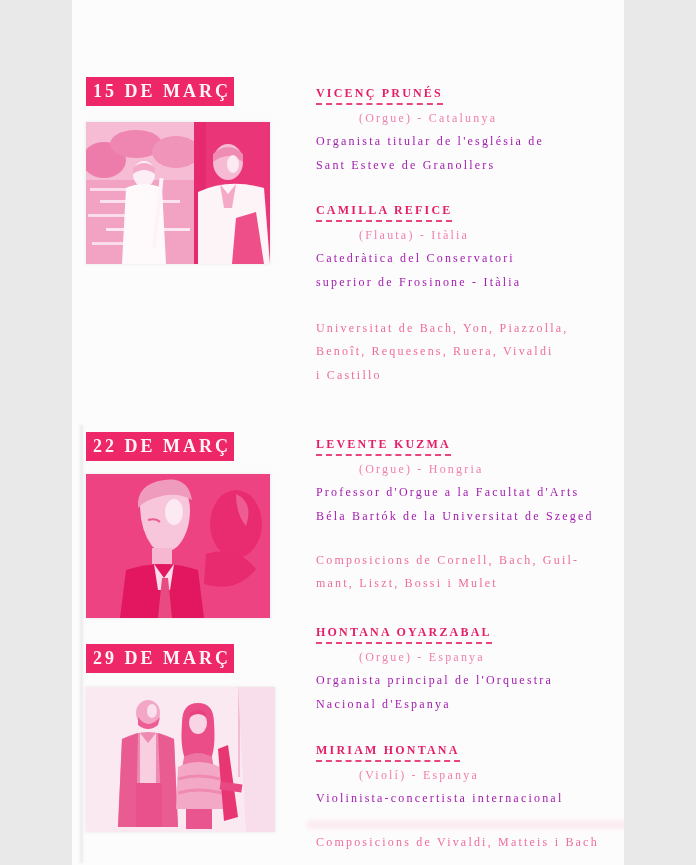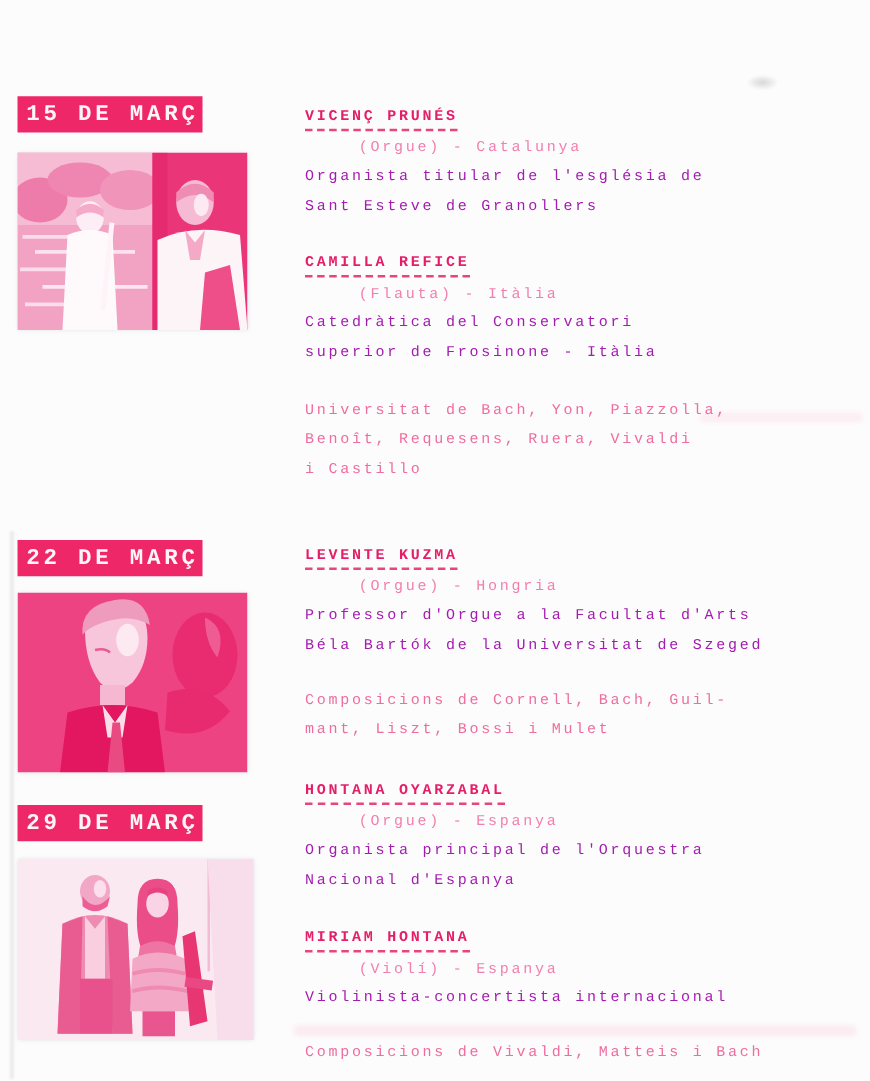--- a/index.html
+++ b/index.html
@@ -1,19 +1,19 @@
 <!DOCTYPE html>
 <html><head>
 <meta charset="utf-8">
 <style>
   html,body { margin:0; padding:0; background:#e9e9e9; }
   .page {
-    position:relative; width:696px; height:865px; margin:0 auto;
+    position:relative; width:552px; height:865px; margin:0 auto;
     background:#fdfcfc; overflow:hidden;
-    font-family:Liberation Mono, monospace;
+    font-family:Liberation Serif, serif;
   }
   
   .date-chip {
     position:absolute; left:14px; width:148px; height:29px;
     background:#ee2768; color:#fff5f8;
     font-size:18px; font-weight:bold; letter-spacing:3px;
     display:flex; align-items:center; padding-left:7px; box-sizing:border-box;
     white-space:nowrap;
   }
   .photo {

